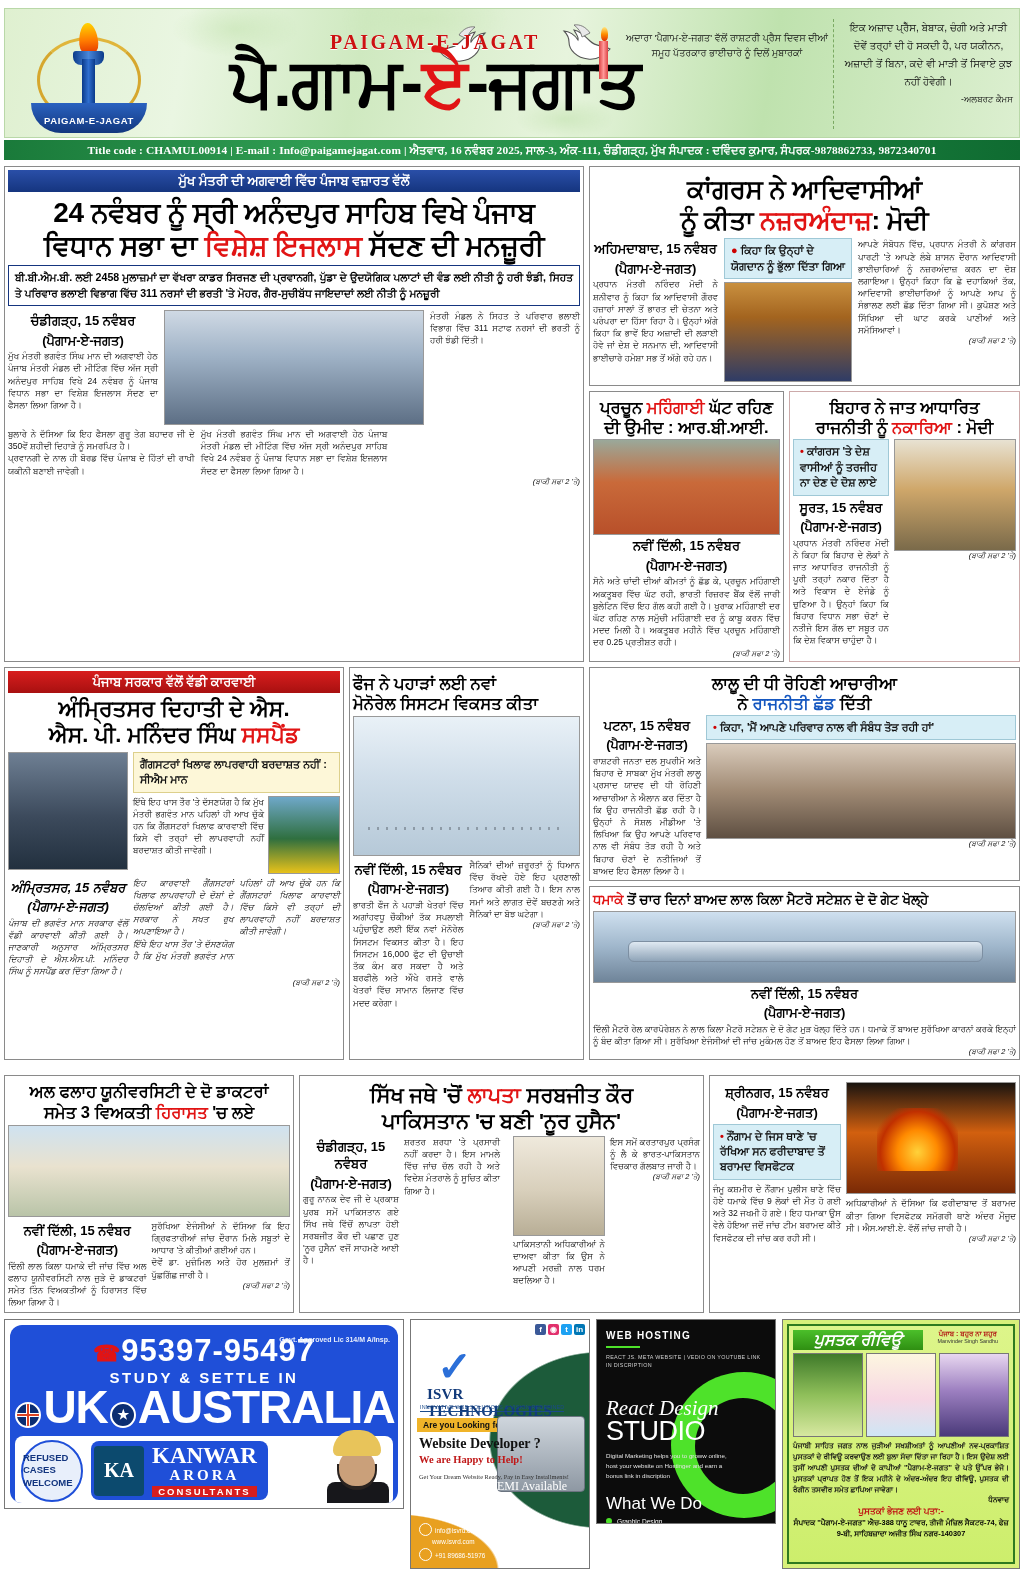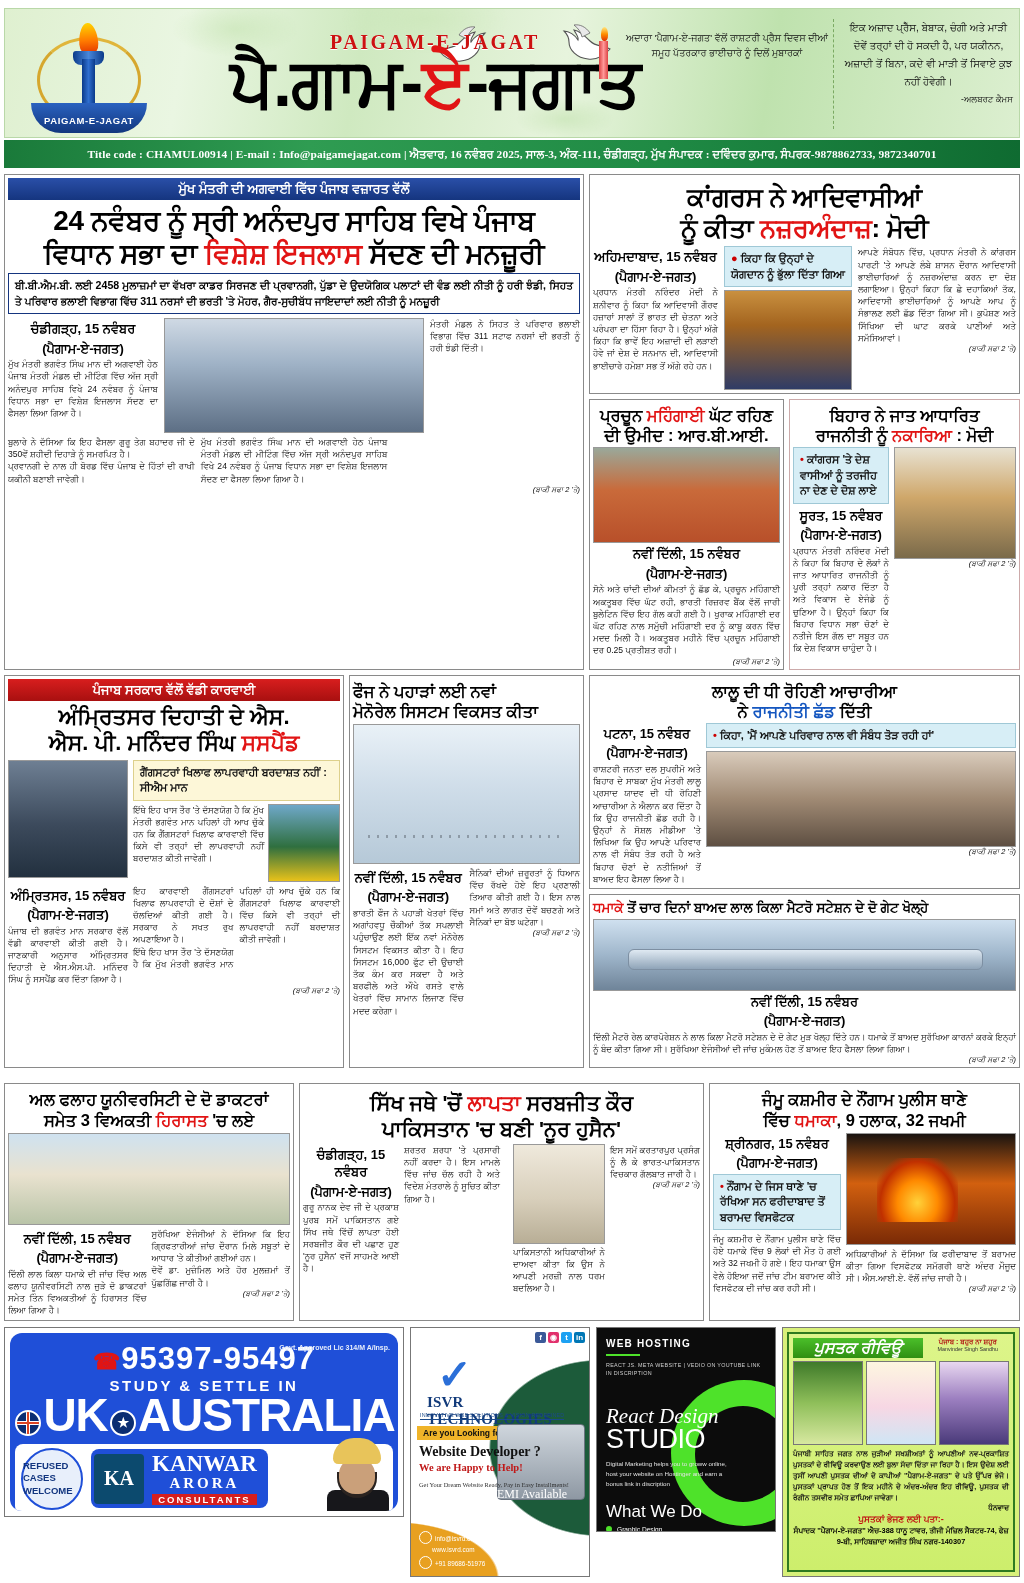--- a/index.html
+++ b/index.html
@@ -59,21 +59,21 @@
     background:linear-gradient(90deg,#d44,#f99,#d44); }
   .mh-candle .fl { position:absolute; left:6px; top:0px; width:7px; height:14px;
     background:linear-gradient(180deg,#ffe680,#ff9000,#e03000); border-radius:50% 50% 40% 40%; }
   .mh-quote { position:absolute; right:6px; top:10px; width:180px; height:110px;
     border-left:1px dashed #7aa962; padding-left:10px;
     font-size:10.2px; line-height:1.75; color:#111; text-align:center; }
   .mh-quote .sig { display:block; text-align:right; font-size:8.6px; margin-top:2px; }
 
   
   .infobar {
-    margin:2px 4px 0 4px; height:28px;
+    margin:2px 4px 0 4px; height:20px;
     background:linear-gradient(90deg,#1a7a3a,#2f9c52 30%,#1f8a44 65%,#0f6b31);
     color:#fff; font-family:"Liberation Serif", serif; font-weight:bold;
     font-size:11.4px; display:flex; align-items:center; justify-content:center;
     letter-spacing:.1px; white-space:nowrap; overflow:hidden;
   }
 
   
   .content { margin:6px 4px 0 4px; }
   .row { display:flex; gap:5px; }
   .cell { border:1px solid #8a8a8a; background:#fff; padding:3px; overflow:hidden; }
@@ -411,21 +411,21 @@
         <div style="display:flex; gap:5px; margin-top:3px;">
           <div class="photo ph-cop" style="flex:0 0 120px; height:118px;"></div>
           <div style="flex:1;">
             <div class="kicker cream"><span>ਗੈਂਗਸਟਰਾਂ ਖਿਲਾਫ ਲਾਪਰਵਾਹੀ ਬਰਦਾਸ਼ਤ ਨਹੀਂ : ਸੀਐਮ ਮਾਨ</span></div>
             <div style="display:flex; gap:4px; margin-top:3px;">
               <div class="body" style="flex:1;">ਇੱਥੇ ਇਹ ਖਾਸ ਤੌਰ 'ਤੇ ਦੱਸਣਯੋਗ ਹੈ ਕਿ ਮੁੱਖ ਮੰਤਰੀ ਭਗਵੰਤ ਮਾਨ ਪਹਿਲਾਂ ਹੀ ਆਖ ਚੁੱਕੇ ਹਨ ਕਿ ਗੈਂਗਸਟਰਾਂ ਖਿਲਾਫ ਕਾਰਵਾਈ ਵਿੱਚ ਕਿਸੇ ਵੀ ਤਰ੍ਹਾਂ ਦੀ ਲਾਪਰਵਾਹੀ ਨਹੀਂ ਬਰਦਾਸ਼ਤ ਕੀਤੀ ਜਾਵੇਗੀ।</div>
               <div class="photo ph-cm" style="flex:0 0 72px; height:78px;"></div>
             </div>
           </div>
         </div>
-        <div style="display:flex; gap:5px; margin-top:3px;">
+        <div style="display:flex; gap:5px; margin-top:3px;font-style:italic;">
           <div style="flex:0 0 120px;">
             <div class="byline">ਅੰਮ੍ਰਿਤਸਰ, 15 ਨਵੰਬਰ</div>
             <div class="byline">(ਪੈਗਾਮ-ਏ-ਜਗਤ)</div>
             <div class="body">ਪੰਜਾਬ ਦੀ ਭਗਵੰਤ ਮਾਨ ਸਰਕਾਰ ਵੱਲੋਂ ਵੱਡੀ ਕਾਰਵਾਈ ਕੀਤੀ ਗਈ ਹੈ। ਜਾਣਕਾਰੀ ਅਨੁਸਾਰ ਅੰਮ੍ਰਿਤਸਰ ਦਿਹਾਤੀ ਦੇ ਐਸ.ਐਸ.ਪੀ. ਮਨਿੰਦਰ ਸਿੰਘ ਨੂੰ ਸਸਪੈਂਡ ਕਰ ਦਿੱਤਾ ਗਿਆ ਹੈ।</div>
           </div>
           <div class="cols2" style="flex:1;">
             <div class="body">ਇਹ ਕਾਰਵਾਈ ਗੈਂਗਸਟਰਾਂ ਖਿਲਾਫ ਲਾਪਰਵਾਹੀ ਦੇ ਦੋਸ਼ਾਂ ਦੇ ਚੱਲਦਿਆਂ ਕੀਤੀ ਗਈ ਹੈ। ਸਰਕਾਰ ਨੇ ਸਖਤ ਰੁਖ ਅਪਣਾਇਆ ਹੈ।</div>
             <div class="body">ਇੱਥੇ ਇਹ ਖਾਸ ਤੌਰ 'ਤੇ ਦੱਸਣਯੋਗ ਹੈ ਕਿ ਮੁੱਖ ਮੰਤਰੀ ਭਗਵੰਤ ਮਾਨ ਪਹਿਲਾਂ ਹੀ ਆਖ ਚੁੱਕੇ ਹਨ ਕਿ ਗੈਂਗਸਟਰਾਂ ਖਿਲਾਫ ਕਾਰਵਾਈ ਵਿੱਚ ਕਿਸੇ ਵੀ ਤਰ੍ਹਾਂ ਦੀ ਲਾਪਰਵਾਹੀ ਨਹੀਂ ਬਰਦਾਸ਼ਤ ਕੀਤੀ ਜਾਵੇਗੀ।</div>
           </div>
         </div>
@@ -523,24 +523,20 @@
             <div class="body" style="margin-top:2px;">ਪਾਕਿਸਤਾਨੀ ਅਧਿਕਾਰੀਆਂ ਨੇ ਦਾਅਵਾ ਕੀਤਾ ਕਿ ਉਸ ਨੇ ਆਪਣੀ ਮਰਜ਼ੀ ਨਾਲ ਧਰਮ ਬਦਲਿਆ ਹੈ।</div>
           </div>
           <div style="flex:1;">
             <div class="body">ਇਸ ਸਮੇਂ ਕਰਤਾਰਪੁਰ ਪ੍ਰਸੰਗ ਨੂੰ ਲੈ ਕੇ ਭਾਰਤ-ਪਾਕਿਸਤਾਨ ਵਿਚਕਾਰ ਗੱਲਬਾਤ ਜਾਰੀ ਹੈ।</div>
             <div class="cont">(ਬਾਕੀ ਸਫਾ 2 'ਤੇ)</div>
           </div>
         </div>
       </div>
 
       <div class="cell" style="flex:1;">
-        <h3 class="hl3">
-          <span>ਜੰਮੂ ਕਸ਼ਮੀਰ ਦੇ ਨੌਂਗਾਮ ਪੁਲੀਸ ਥਾਣੇ</span><br>
-          <span>ਵਿੱਚ </span><span class="red">ਧਮਾਕਾ</span><span>, 9 ਹਲਾਕ, 32 ਜਖਮੀ</span>
-        </h3>
         <div style="display:flex; gap:5px; margin-top:3px;">
           <div style="flex:0 0 128px;">
             <div class="byline">ਸ਼੍ਰੀਨਗਰ, 15 ਨਵੰਬਰ</div>
             <div class="byline">(ਪੈਗਾਮ-ਏ-ਜਗਤ)</div>
             <div class="kicker" style="margin-top:2px;"><span class="dot">•</span> <span>ਨੌਂਗਾਮ ਦੇ ਜਿਸ ਥਾਣੇ 'ਚ ਰੱਖਿਆ ਸਨ ਫਰੀਦਾਬਾਦ ਤੋਂ ਬਰਾਮਦ ਵਿਸਫੋਟਕ</span></div>
             <div class="body" style="margin-top:3px;">ਜੰਮੂ ਕਸ਼ਮੀਰ ਦੇ ਨੌਂਗਾਮ ਪੁਲੀਸ ਥਾਣੇ ਵਿੱਚ ਹੋਏ ਧਮਾਕੇ ਵਿੱਚ 9 ਲੋਕਾਂ ਦੀ ਮੌਤ ਹੋ ਗਈ ਅਤੇ 32 ਜਖਮੀ ਹੋ ਗਏ। ਇਹ ਧਮਾਕਾ ਉਸ ਵੇਲੇ ਹੋਇਆ ਜਦੋਂ ਜਾਂਚ ਟੀਮ ਬਰਾਮਦ ਕੀਤੇ ਵਿਸਫੋਟਕ ਦੀ ਜਾਂਚ ਕਰ ਰਹੀ ਸੀ।</div>
           </div>
           <div style="flex:1;">
             <div class="photo ph-fire" style="height:112px;"></div>
             <div class="body" style="margin-top:3px;">ਅਧਿਕਾਰੀਆਂ ਨੇ ਦੱਸਿਆ ਕਿ ਫਰੀਦਾਬਾਦ ਤੋਂ ਬਰਾਮਦ ਕੀਤਾ ਗਿਆ ਵਿਸਫੋਟਕ ਸਮੱਗਰੀ ਥਾਣੇ ਅੰਦਰ ਮੌਜੂਦ ਸੀ। ਐਸ.ਆਈ.ਏ. ਵੱਲੋਂ ਜਾਂਚ ਜਾਰੀ ਹੈ।</div>

